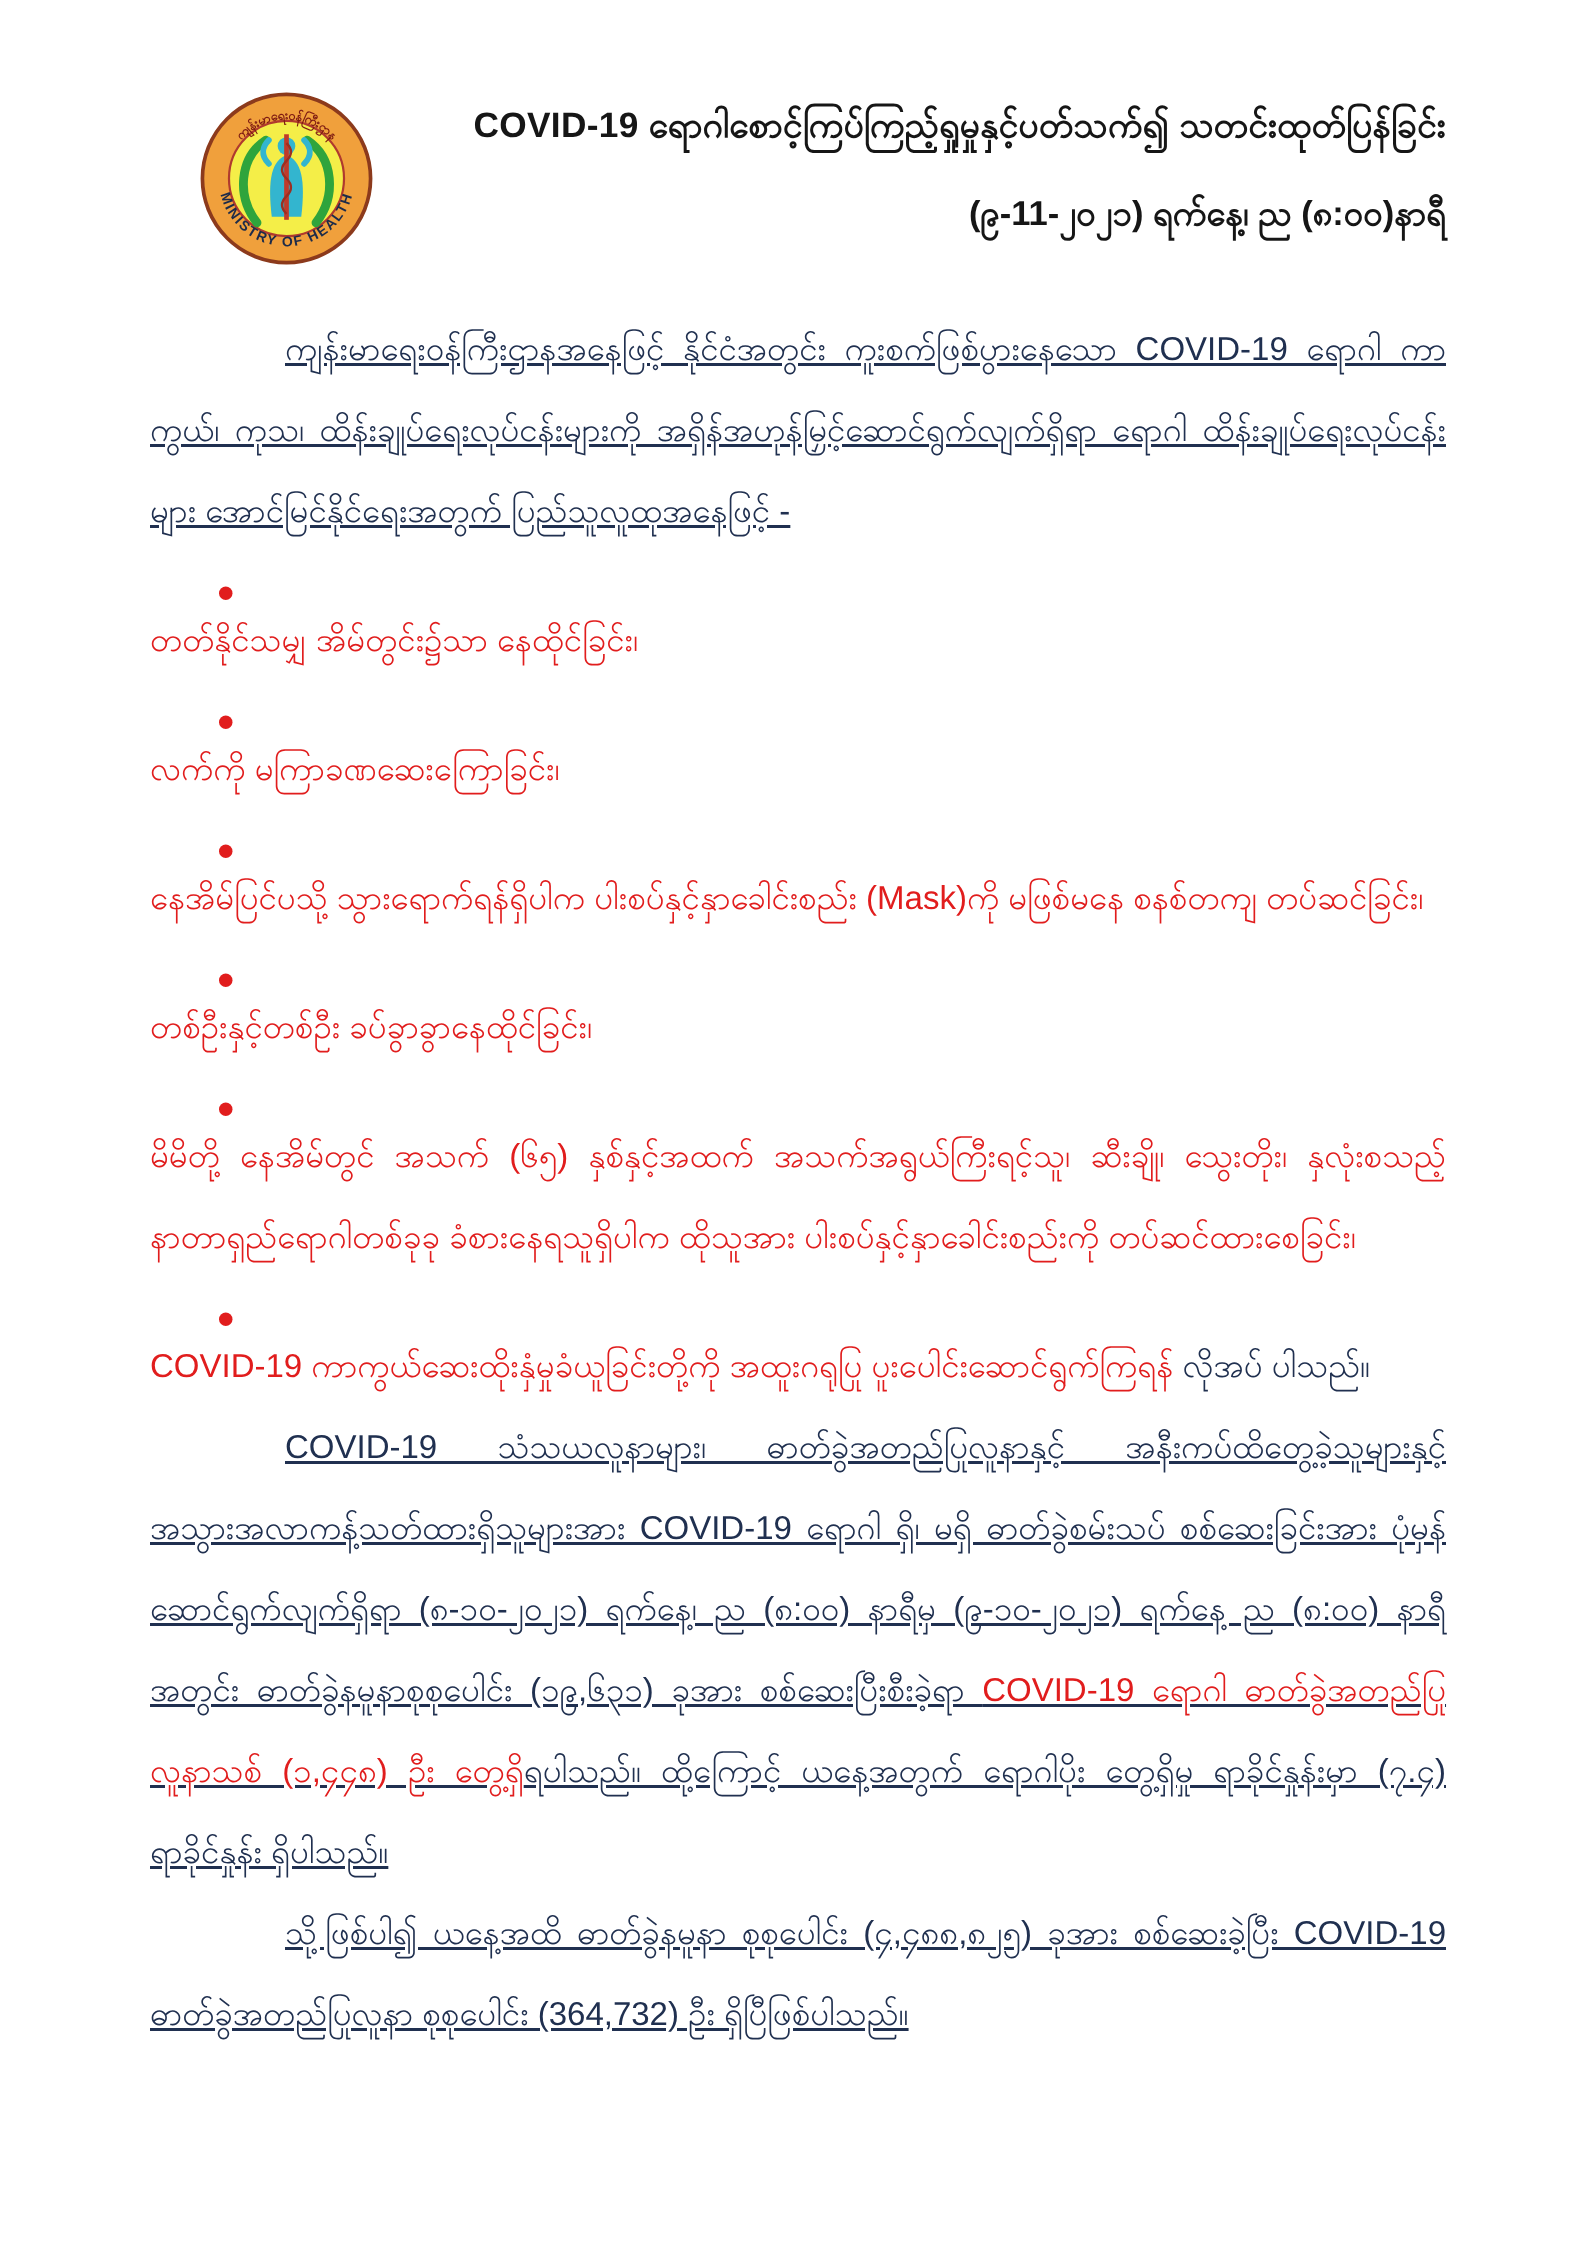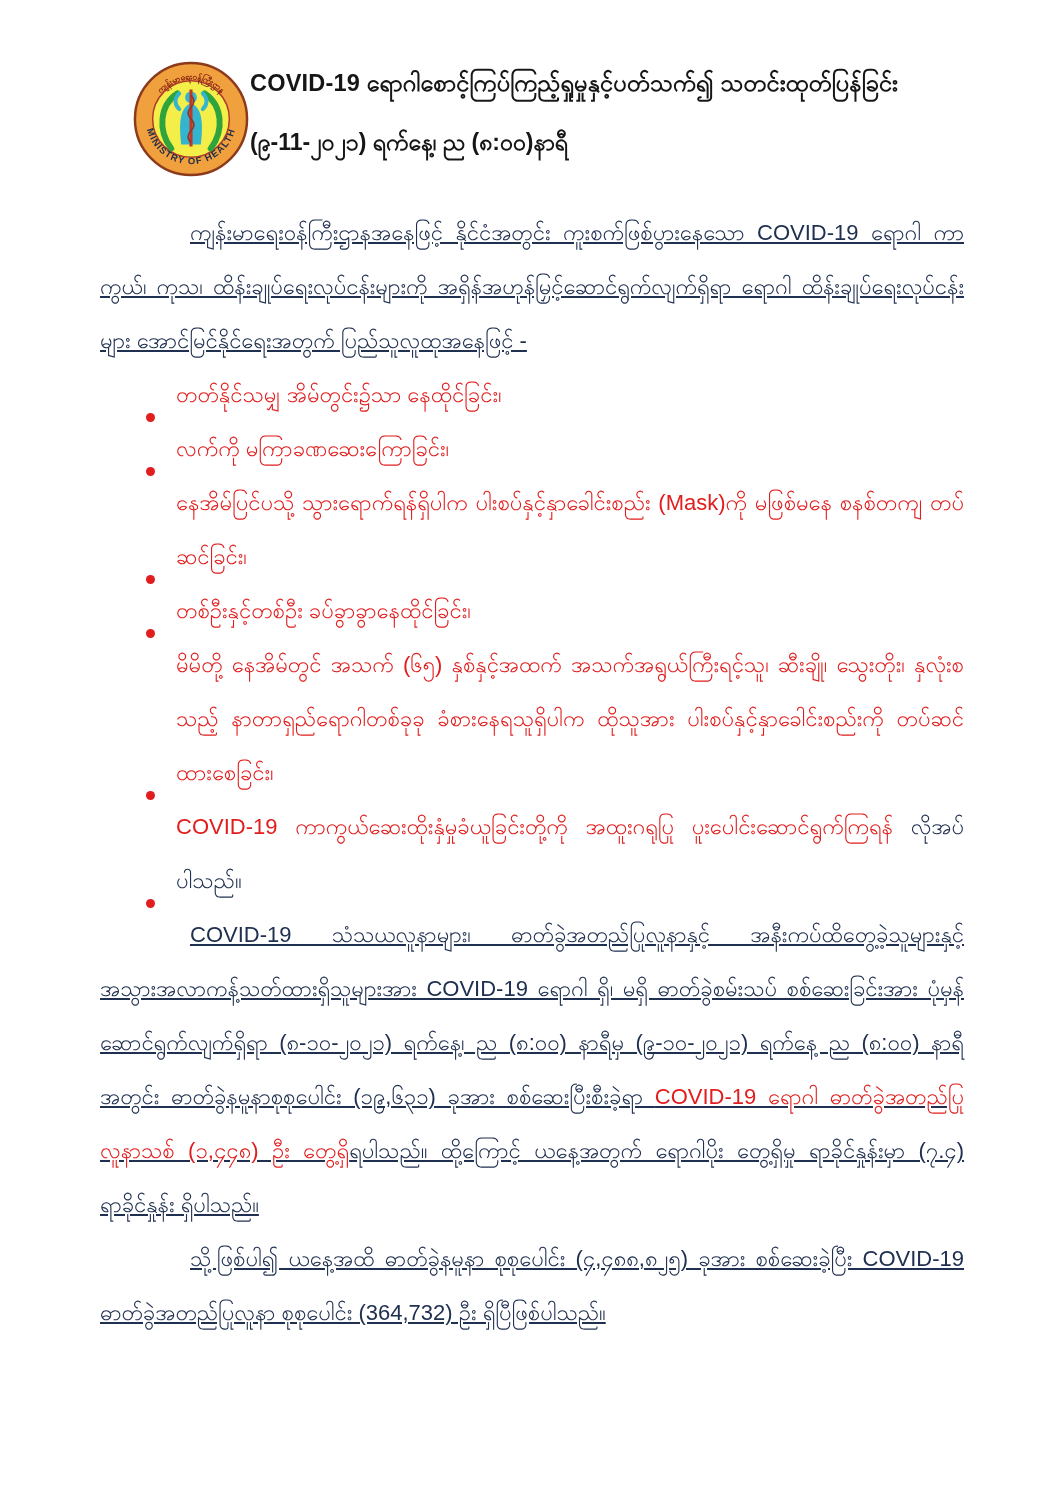--- a/index.html
+++ b/index.html
@@ -24,21 +24,21 @@
     align-items: flex-start;
   }
   .logo-wrap {
     width: 118px;
     height: 118px;
     flex: 0 0 auto;
     margin-left: 32px;
   }
   .titles {
     flex: 1 1 auto;
-    text-align: left;
+    text-align: right;
     padding-top: 8px;
   }
   .title-line1 {
     margin: 0;
     font-size: 23.5px;
     font-weight: bold;
     color: #161616;
     line-height: 1.35;
     letter-spacing: 0.2px;
   }
@@ -66,21 +66,22 @@
   .red { color: #e11d1d; }
   .dark { color: #203050; }
   
   .bullets {
     list-style: none;
     margin: 0;
     padding: 0;
   }
   .bullets li {
     display: flex;
-    align-items: flex-end;
+    align-items: flex-start;
+    flex-direction: column;
   }
   .dot {
     flex: 0 0 auto;
     width: 9px;
     height: 9px;
     border-radius: 50%;
     background: #e11d1d;
     margin: 23px 21px 0 46px;
   }
   .li-text {

